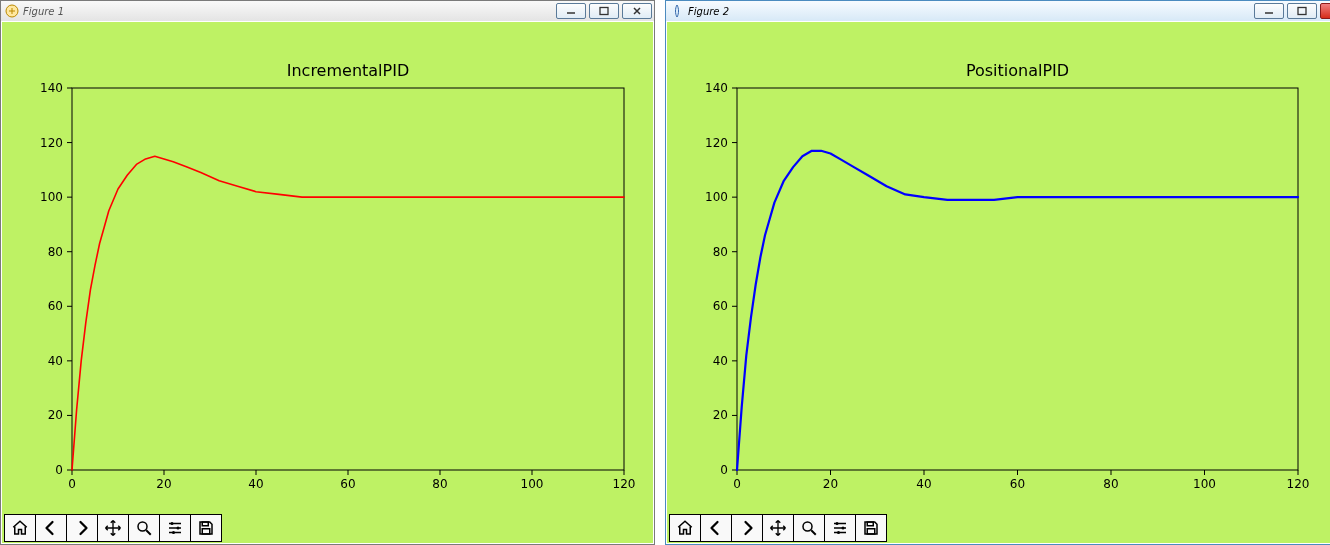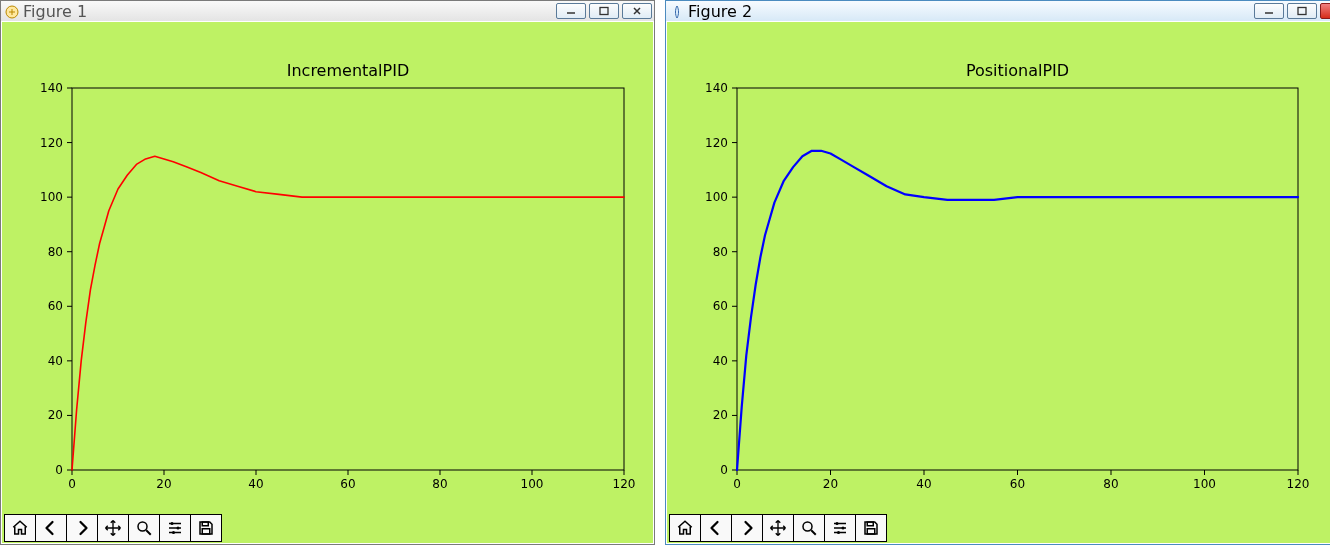--- a/index.html
+++ b/index.html
@@ -2,22 +2,22 @@
 <html><head>
 <meta charset="utf-8">
 <style>
   html,body{margin:0;padding:0;background:#fff;font-family:"DejaVu Sans","Segoe UI",Arial,sans-serif;}
   #stage{position:relative;width:1330px;height:545px;background:#fff;}
 
   .win{position:absolute;border:1px solid #4b8bbf;background:#fff;box-sizing:border-box;}
   .win-inactive{border-color:#7a7a7a;}
 
   .titlebar{height:20px;display:flex;align-items:center;justify-content:space-between;
-            padding:0 2px 0 4px;font-size:16px;color:#000;
-            background:linear-gradient(#f7fbff,#d7e9f7);}
+            padding:0 2px 0 4px;font-size:10px;color:#000;
+            background:linear-gradient(#f7fbff,#d7e9f7);font-style:italic;}
   .tb-inactive{background:linear-gradient(#f9f9f9,#e4e4e4);color:#555;}
   .tb-left{display:flex;align-items:center;gap:4px;}
   .tb-icon{width:14px;height:14px;}
   .tb-title{white-space:nowrap;}
   .winbtns{display:flex;gap:3px;}
   .winbtn{width:28px;height:14px;border:1px solid #5a7a99;border-radius:2px;
           background:linear-gradient(#fdfdfd,#e0ecf6);display:flex;align-items:center;justify-content:center;}
   .winbtn svg{display:block;}
   .winbtn-close-red{background:linear-gradient(#f08080,#d62c1a);border-color:#8b1a1a;}
   .winbtn-close-red svg path{stroke:#fff;}

